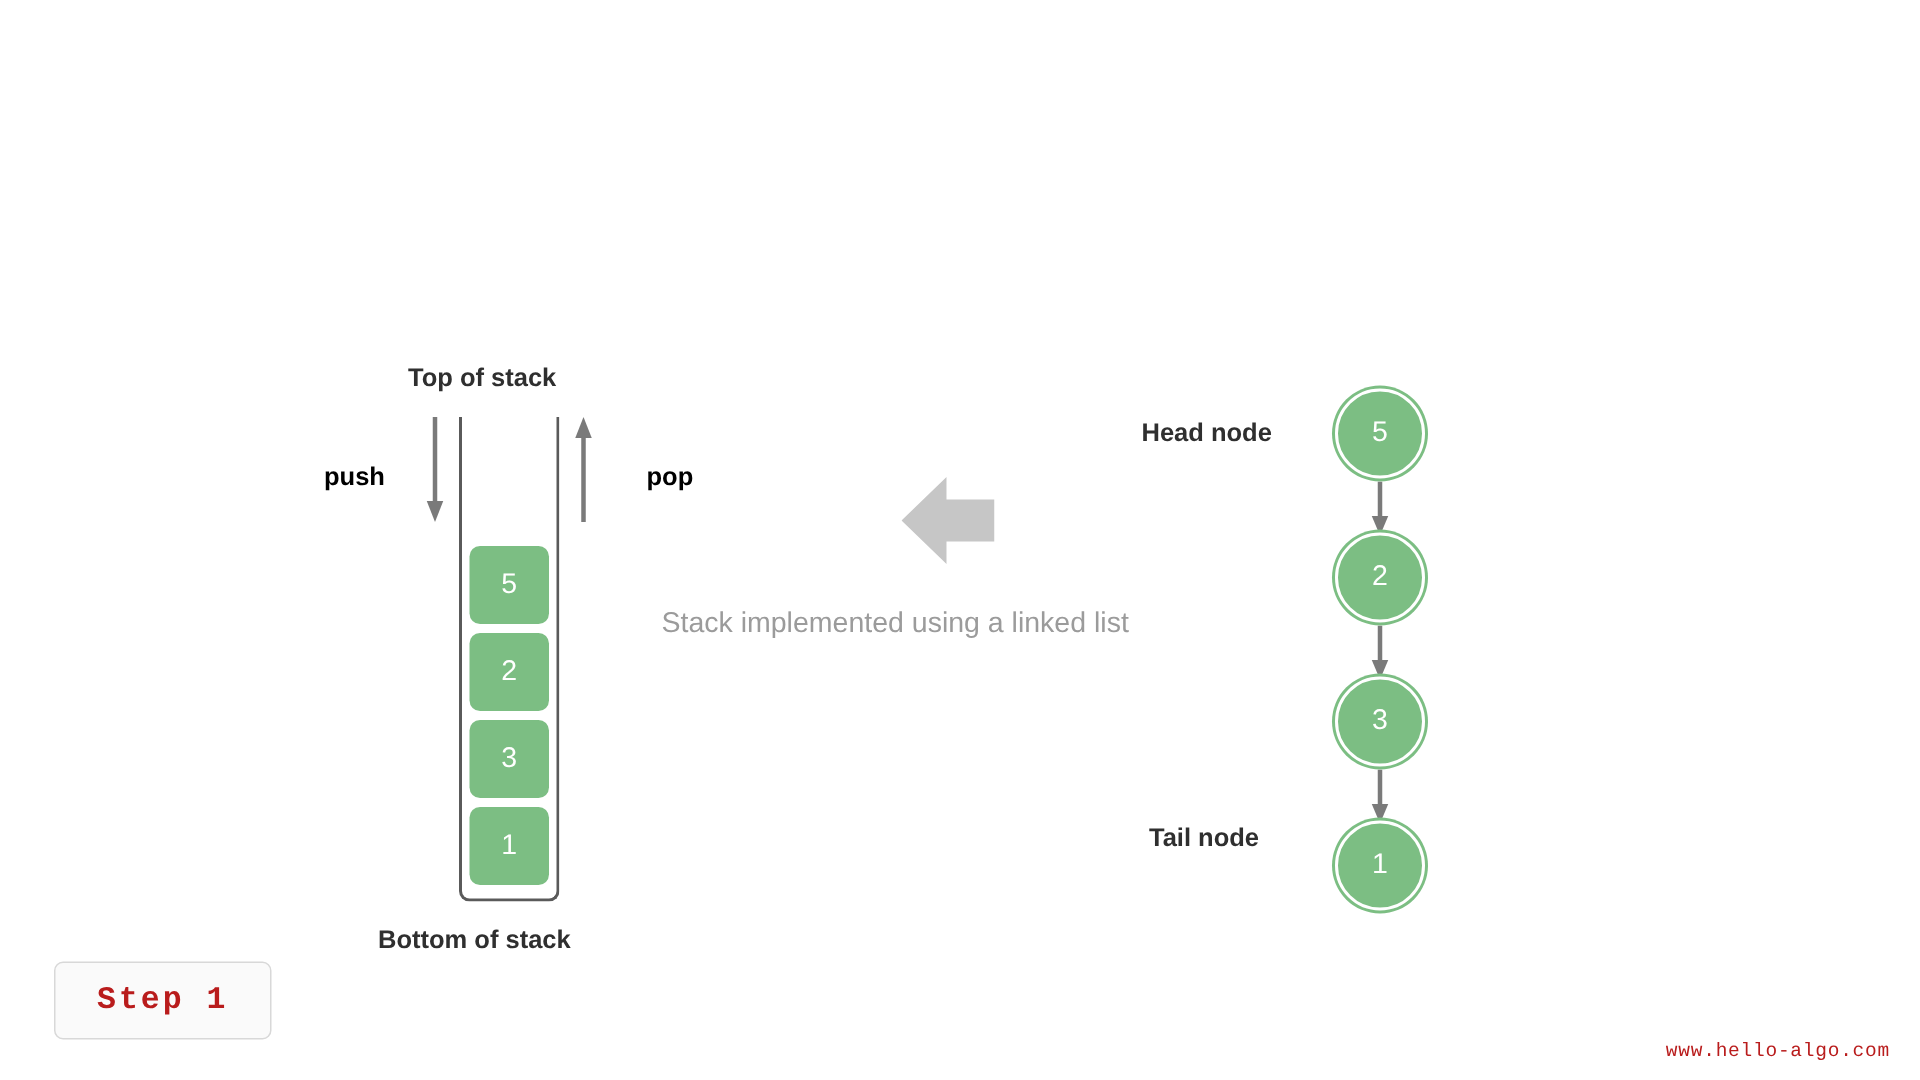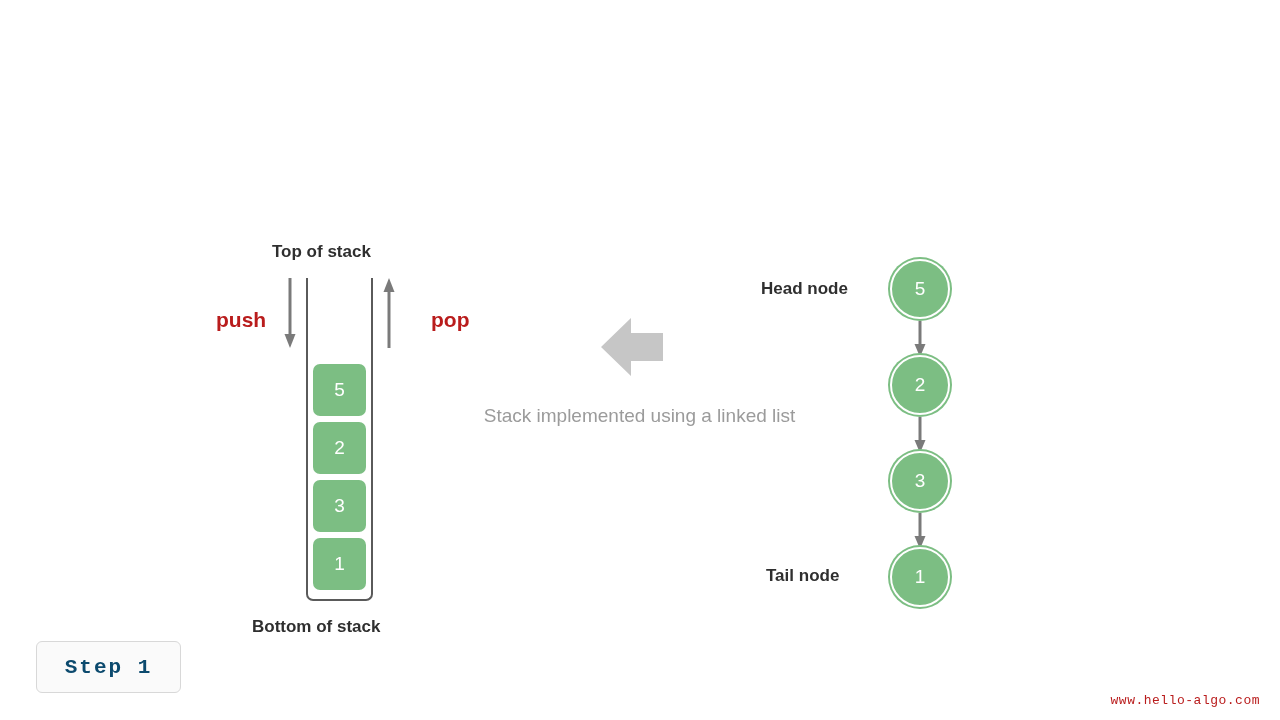--- a/index.html
+++ b/index.html
@@ -87,22 +87,22 @@
     align-items: center;
     justify-content: center;
     box-sizing: border-box;
   }
   .stack-box:last-child { margin-bottom: 0; }
 
   
   .op-label {
     position: absolute;
     font-weight: bold;
-    font-size: 21px;
-    color: #b91c1c;
+    font-size: 17px;
+    color: #000000;
   }
   #label-push { left: 16px; top: 78px; }
   #label-pop  { left: 212px; top: 78px; margin-left: 19px; }
 
   .vert-arrow {
     position: absolute;
     width: 16px;
     height: 70px;
   }
   #arrow-push { left: 82px; top: 48px; }
@@ -114,21 +114,21 @@
     left: 601px;
     top: 318px;
     width: 62px;
     height: 58px;
   }
   #caption {
     position: absolute;
     left: 441px;
     top: 405px;
     width: 397px;
-    text-align: center;
+    text-align: left;
     font-family: "Liberation Sans", sans-serif;
     font-size: 19px;
     color: #9b9b9b;
     white-space: nowrap;
   }
 
   
   #list-area {
     position: absolute;
     left: 740px;
@@ -162,40 +162,40 @@
     position: absolute;
     left: 172px;
     width: 16px;
     height: 36px;
   }
   .link-0 { top: 71px; }
   .link-1 { top: 167px; }
   .link-2 { top: 263px; }
 
   #label-head-node { left: 21px; top: 29px; }
-  #label-tail-node { left: 26px; top: 316px; }
+  #label-tail-node { left: 26px; top: 299px; }
 
   
   #step-badge {
     position: absolute;
     left: 36px;
     top: 641px;
     width: 145px;
     height: 52px;
     border: 1px solid #d8d8d8;
     border-radius: 6px;
     background: #fafafa;
     display: flex;
     align-items: center;
     justify-content: center;
     font-family: "Liberation Mono", monospace;
     font-size: 21px;
     font-weight: bold;
     letter-spacing: 2px;
-    color: #0c4a6e;
+    color: #b91c1c;
     box-sizing: border-box;
   }
 
   
   #watermark {
     position: absolute;
     right: 20px;
     bottom: 12px;
     font-family: "Liberation Mono", monospace;
     font-size: 13px;

